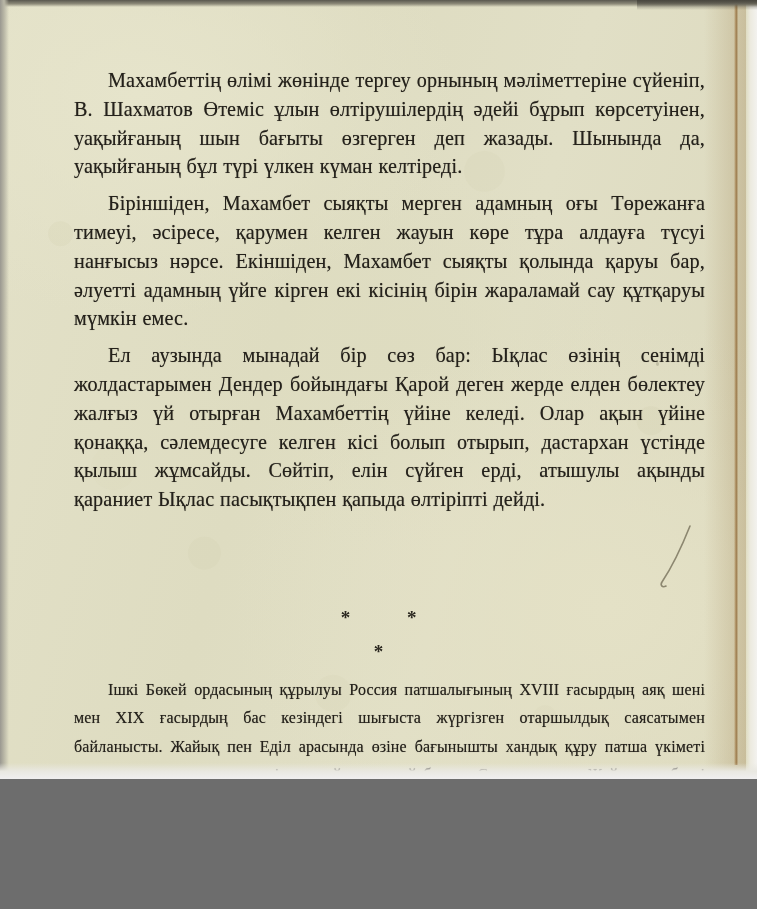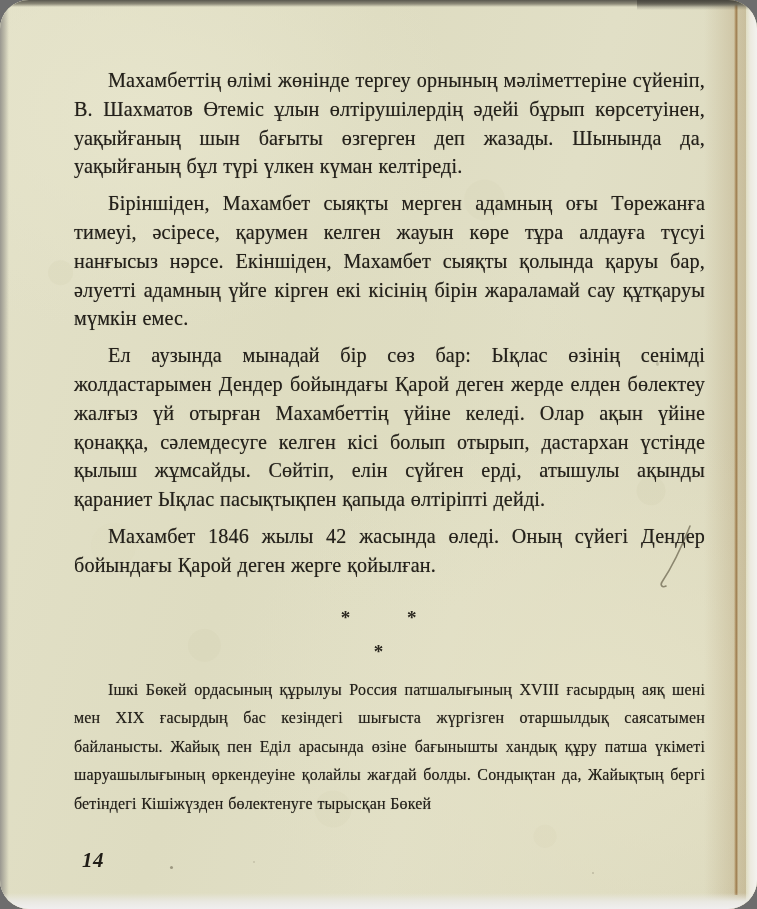--- a/index.html
+++ b/index.html
@@ -5,27 +5,26 @@
 <style>
   html, body {
     margin: 0;
     padding: 0;
     background: #6d6d6d;
   }
 
   .page {
     position: relative;
     width: 757px;
-    height: 909px;
+    height: 779px;
     overflow: hidden;
     background: #e0dec4;
     font-family: "Liberation Serif", "DejaVu Serif", serif;
     color: #23201a;
     box-sizing: border-box;
-    border-radius: 29px;
   }
 
   
   .paper-base {
     position: absolute;
     inset: 0;
     background:
       radial-gradient(ellipse 460px 320px at 18% 12%, #e6e4cb 0%, rgba(230,228,203,0) 70%),
       radial-gradient(ellipse 520px 400px at 80% 78%, #e4e1c6 0%, rgba(228,225,198,0) 72%),
       radial-gradient(ellipse 300px 260px at 52% 46%, #dedcc0 0%, rgba(222,220,192,0) 75%),
@@ -165,21 +164,20 @@
 
 <div class="page">
 
   <div class="paper-base"></div>
   <div class="paper-mottle"></div>
 
   <div class="text-block">
     <p class="para">Махамбеттің өлімі жөнінде тергеу орнының мәліметтеріне сүйеніп, В. Шахматов Өтеміс ұлын өлтірушілердің әдейі бұрып көрсетуінен, уақыйғаның шын  бағыты өзгерген деп жазады. Шынында да, уақыйғаның бұл түрі үлкен күман келтіреді.</p>
     <p class="para">Біріншіден, Махамбет сыяқты мерген адамның оғы Төрежанға тимеуі, әсіресе, қарумен келген  жауын көре тұра алдауға түсуі нанғысыз нәрсе. Екіншіден, Махамбет сыяқты қолында қаруы бар, әлуетті  адамның үйге кірген екі кісінің бірін жараламай сау құтқаруы мүмкін емес.</p>
     <p class="para">Ел аузында мынадай бір сөз бар: Ықлас өзінің сенімді жолдастарымен Дендер бойындағы Қарой деген жерде елден бөлектеу жалғыз үй отырған Махамбеттің  үйіне келеді. Олар ақын үйіне қонаққа, сәлемдесуге келген кісі болып отырып, дастархан үстінде қылыш  жұмсайды. Сөйтіп, елін сүйген ерді, атышулы  ақынды қараниет Ықлас пасықтықпен қапыда өлтіріпті дейді.</p>
-    <p class="para">Махамбет 1846 жылы 42 жасында өледі. Оның сүйегі Дендер бойындағы Қарой деген жерге қойылған.</p>
   </div>
 
   <div class="sep">
     <div class="row1">* *</div>
     <div class="row2">*</div>
   </div>
 
   <div class="block-two">
     <p class="para ink-90">Ішкі Бөкей ордасының құрылуы Россия патшалығының XVIII ғасырдың аяқ шені мен XIX ғасырдың бас кезіндегі шығыста жүргізген отаршылдық саясатымен байланысты. Жайық пен Еділ арасында өзіне  бағынышты хандық құру патша үкіметі шаруашылығының өркендеуіне қолайлы жағдай болды. Сондықтан да, Жайықтың бергі бетіндегі Кішіжүзден бөлектенуге тырысқан Бөкей</p>
   </div>

